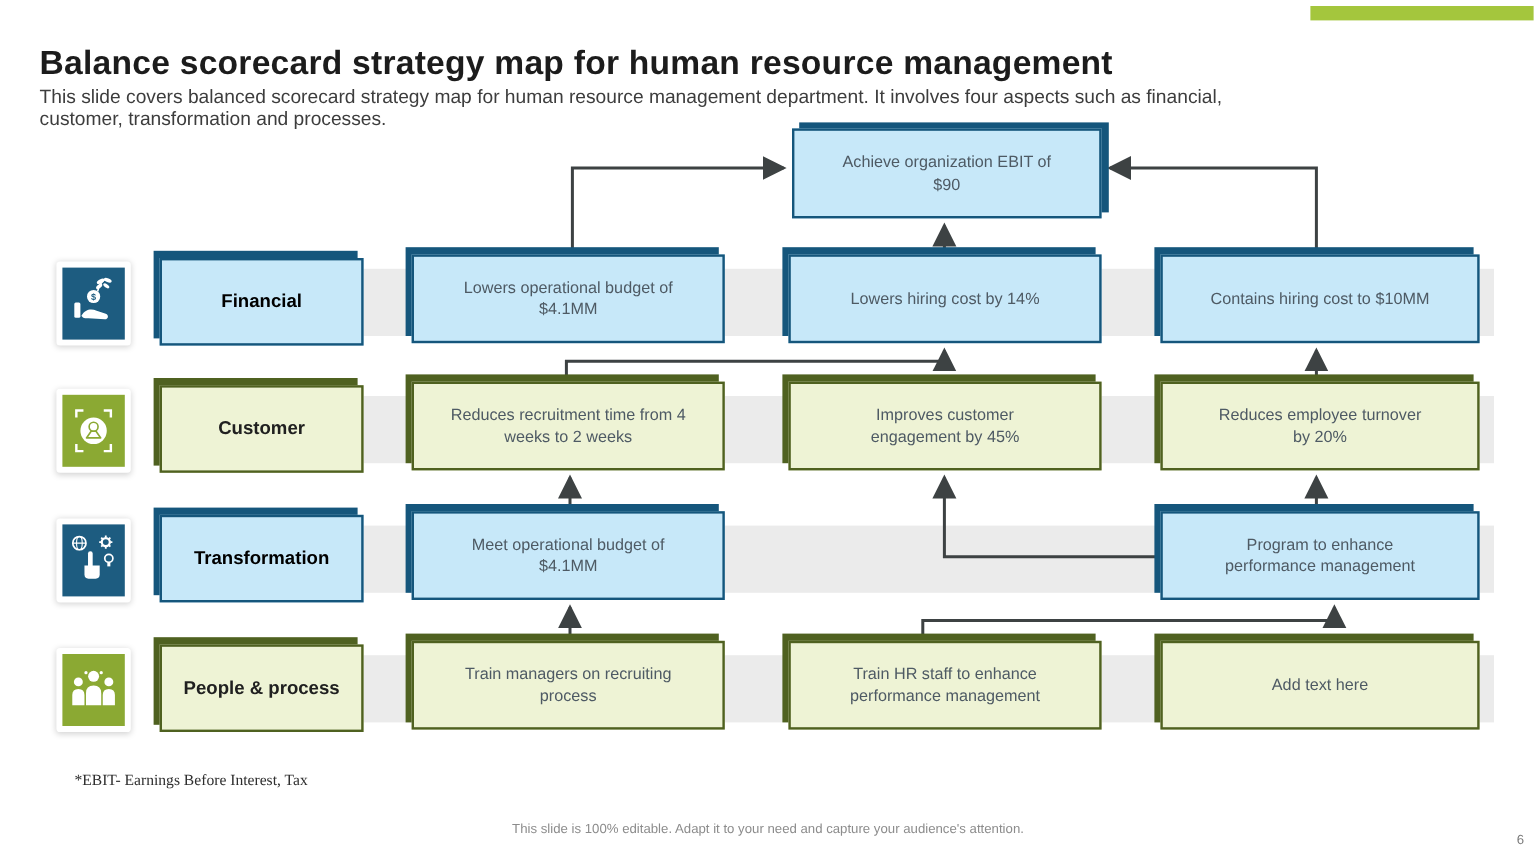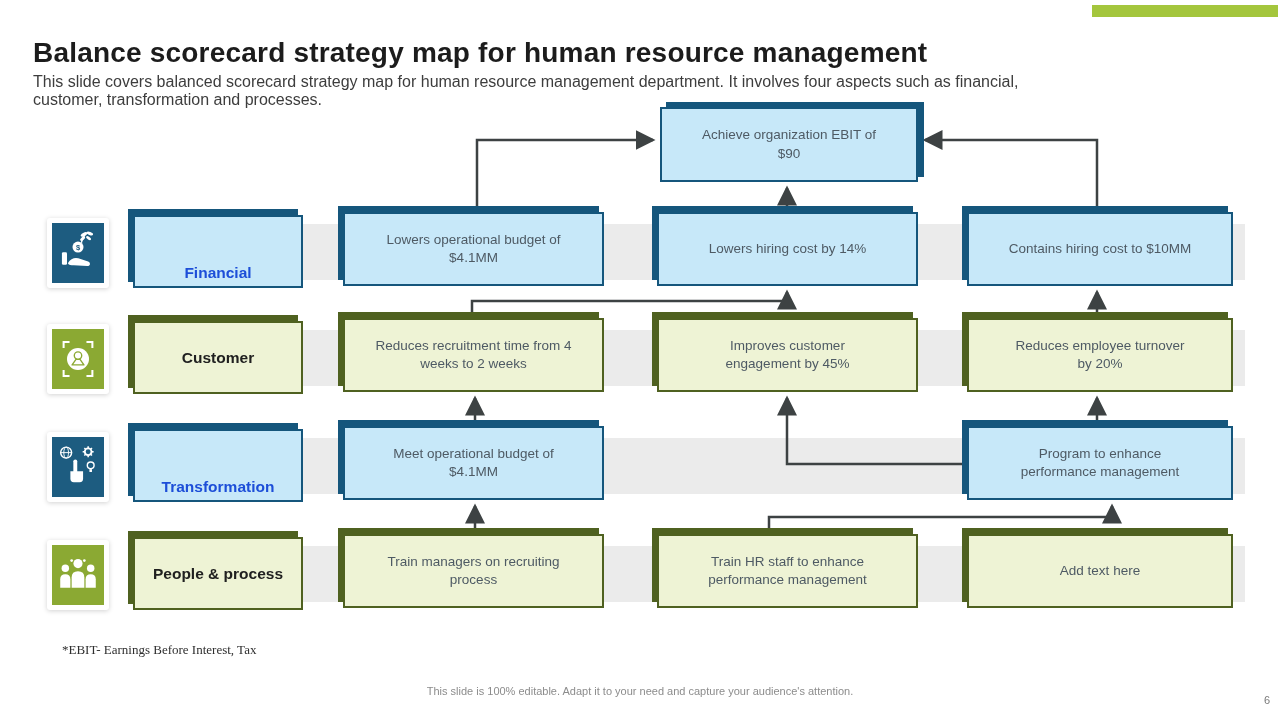--- a/index.html
+++ b/index.html
@@ -25,21 +25,21 @@
 
   
   .fbox{display:flex;align-items:center;justify-content:center;text-align:center;
         font-size:13.5px;line-height:1.35;color:#4e5a64;padding:4px 14px;}
   .blue-box{background:#c7e8f9;border:2px solid #15567c;box-shadow:-5px -6px 0 0 #15567c;}
   .green-box{background:#eef3d5;border:2px solid #4f6120;box-shadow:-5px -6px 0 0 #4f6120;}
   .top-box{background:#c7e8f9;border:2px solid #15567c;box-shadow:6px -5px 0 0 #15567c;}
 
   .label-box{display:flex;align-items:center;justify-content:center;text-align:center;
              font-size:15.5px;font-weight:700;left:133px;width:170px;height:73px;padding:4px 8px;}
-  .label-blue{background:#c7e8f9;border:2px solid #15567c;box-shadow:-5px -6px 0 0 #15567c;color:#1d4ed8;align-items:flex-end;}
+  .label-blue{background:#c7e8f9;border:2px solid #15567c;box-shadow:-5px -6px 0 0 #15567c;color:#000000;}
   .label-green{background:#eef3d5;border:2px solid #4f6120;box-shadow:-5px -6px 0 0 #4f6120;color:#202020;}
 
   
   .c1{left:343px;width:261px;}
   .c2{left:657px;width:261px;}
   .c3{left:967px;width:266px;}
   .r1{top:212px;height:74px;}
   .r2{top:318px;height:74px;}
   .r3{top:426px;height:74px;}
   .r4{top:534px;height:74px;}

